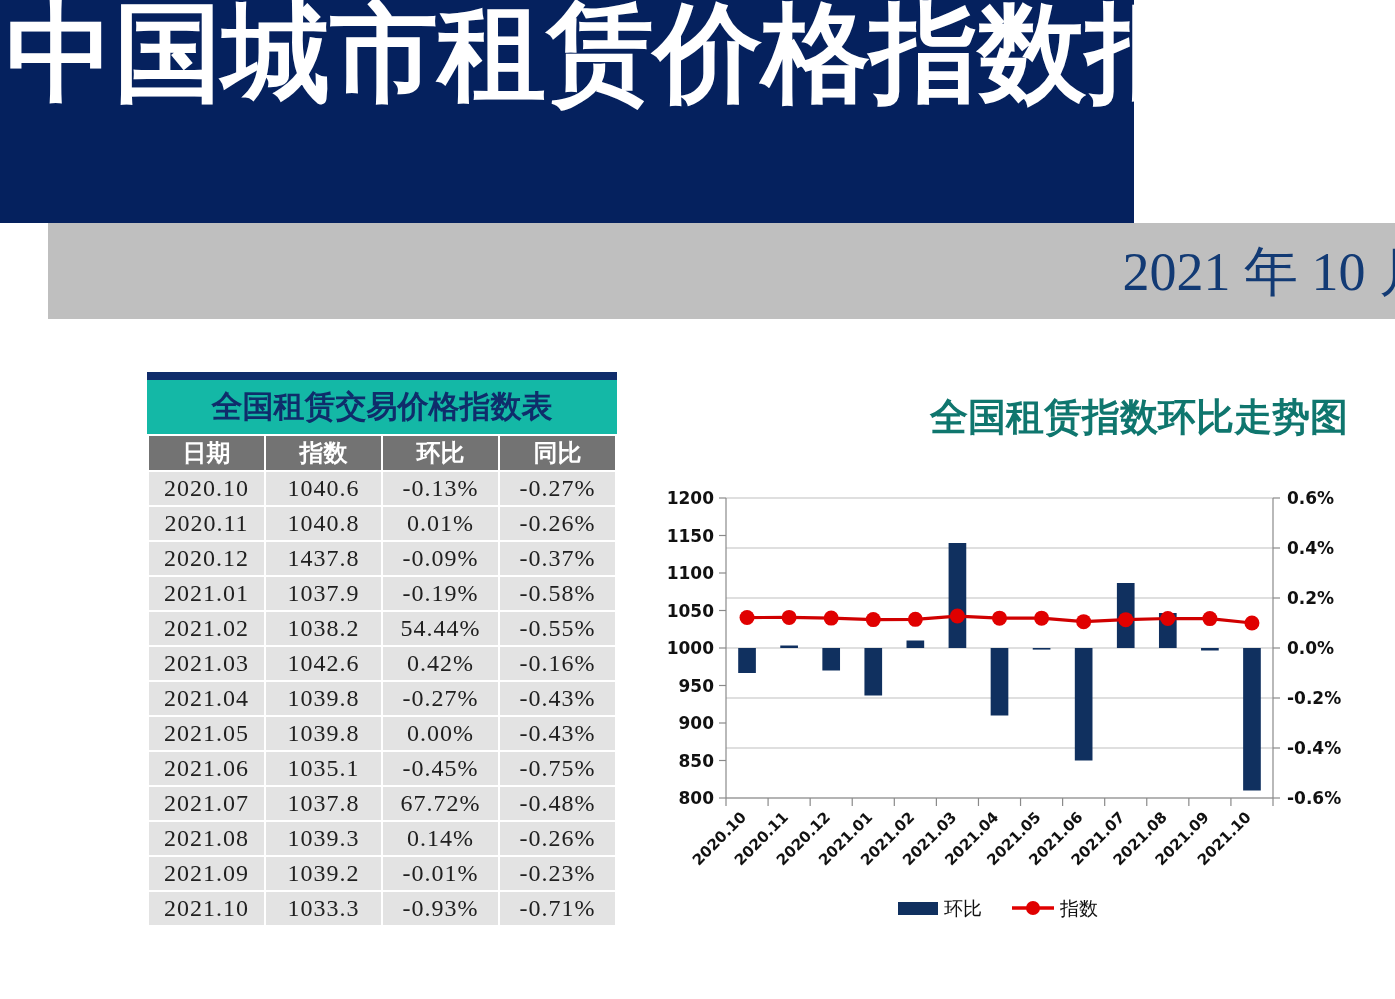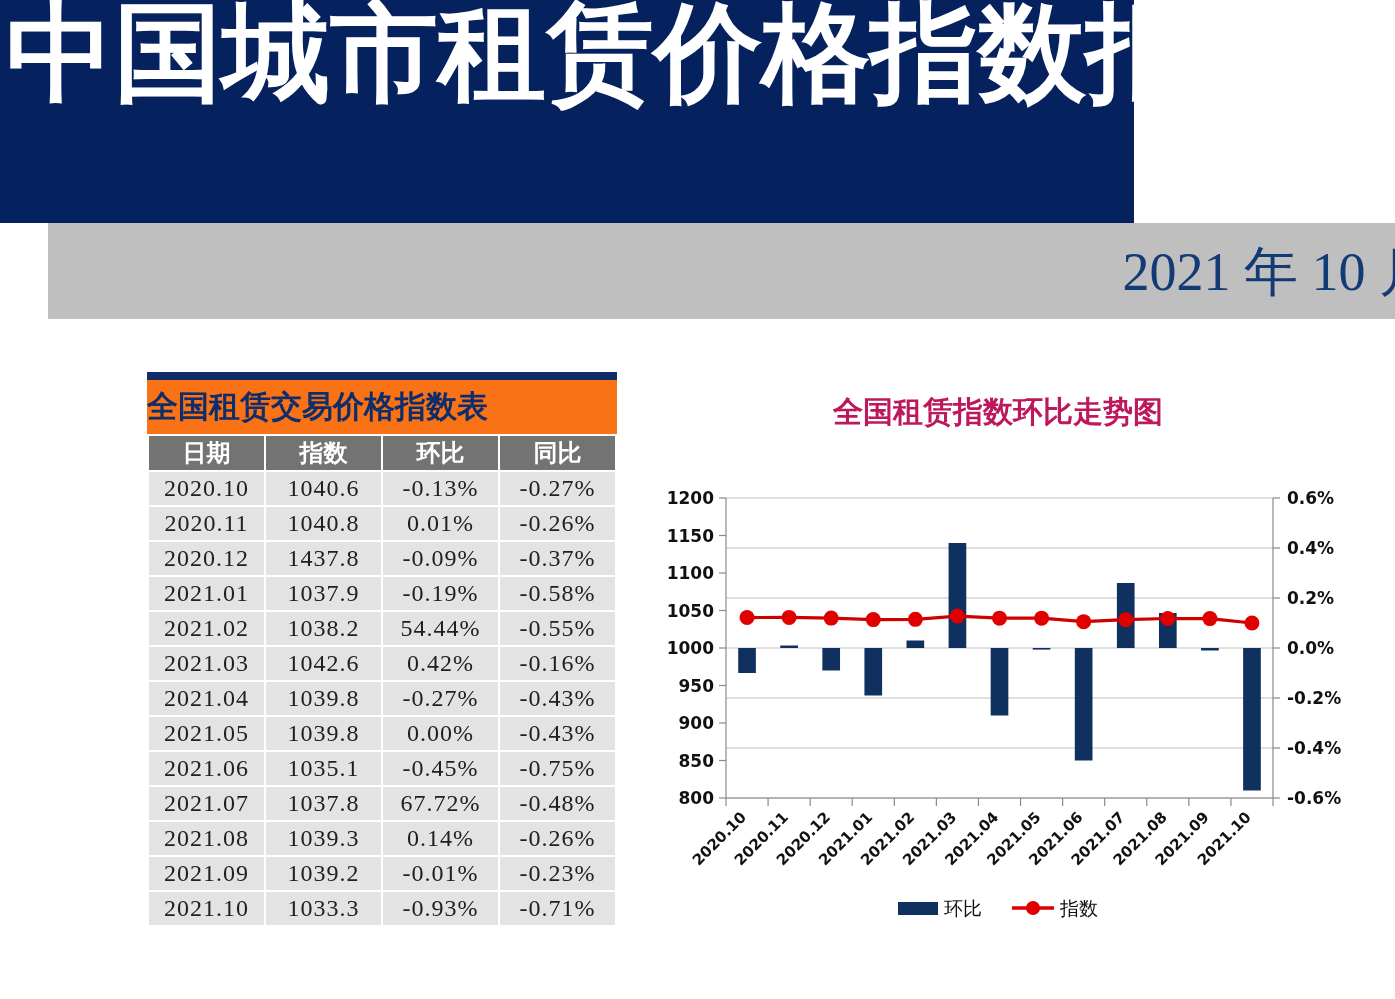--- a/index.html
+++ b/index.html
@@ -63,26 +63,26 @@
     width: 470px;
   }
   #table-top-rule {
     height: 8px;
     background: #0f2d6b;
     width: 100%;
   }
   #table-caption {
     height: 54px;
     line-height: 54px;
-    text-align: left;
+    text-align: center;
     color: #0f2d6b;
     font-family: "Liberation Serif", "DejaVu Serif", serif;
     font-weight: bold;
     font-size: 31px;
-    background: #f97316;
+    background: #14b8a6;
     white-space: nowrap;
   }
   table.index-table {
     width: 100%;
     border-collapse: separate;
     border-spacing: 2px 2px;
     table-layout: fixed;
   }
   table.index-table th {
     background: #737373;
@@ -113,25 +113,25 @@
     position: absolute;
     left: 648px;
     top: 380px;
     width: 740px;
     height: 560px;
   }
   #chart-title {
     position: absolute;
     left: 0; top: 12px;
     width: 700px;
-    text-align: center;
-    color: #be185d;
-    font-family: "DejaVu Sans", "Liberation Sans", sans-serif;
-    font-weight: bold;
-    font-size: 30px;
+    text-align: right;
+    color: #0f766e;
+    font-family: "DejaVu Sans", "Liberation Sans", sans-serif;
+    font-weight: bold;
+    font-size: 38px;
     white-space: nowrap;
   }
   #chart-svg-wrap {
     position: absolute;
     left: 0; top: 100px;
     width: 740px;
     height: 460px;
   }
   svg { display: block; }
   .axis-tick-label {

